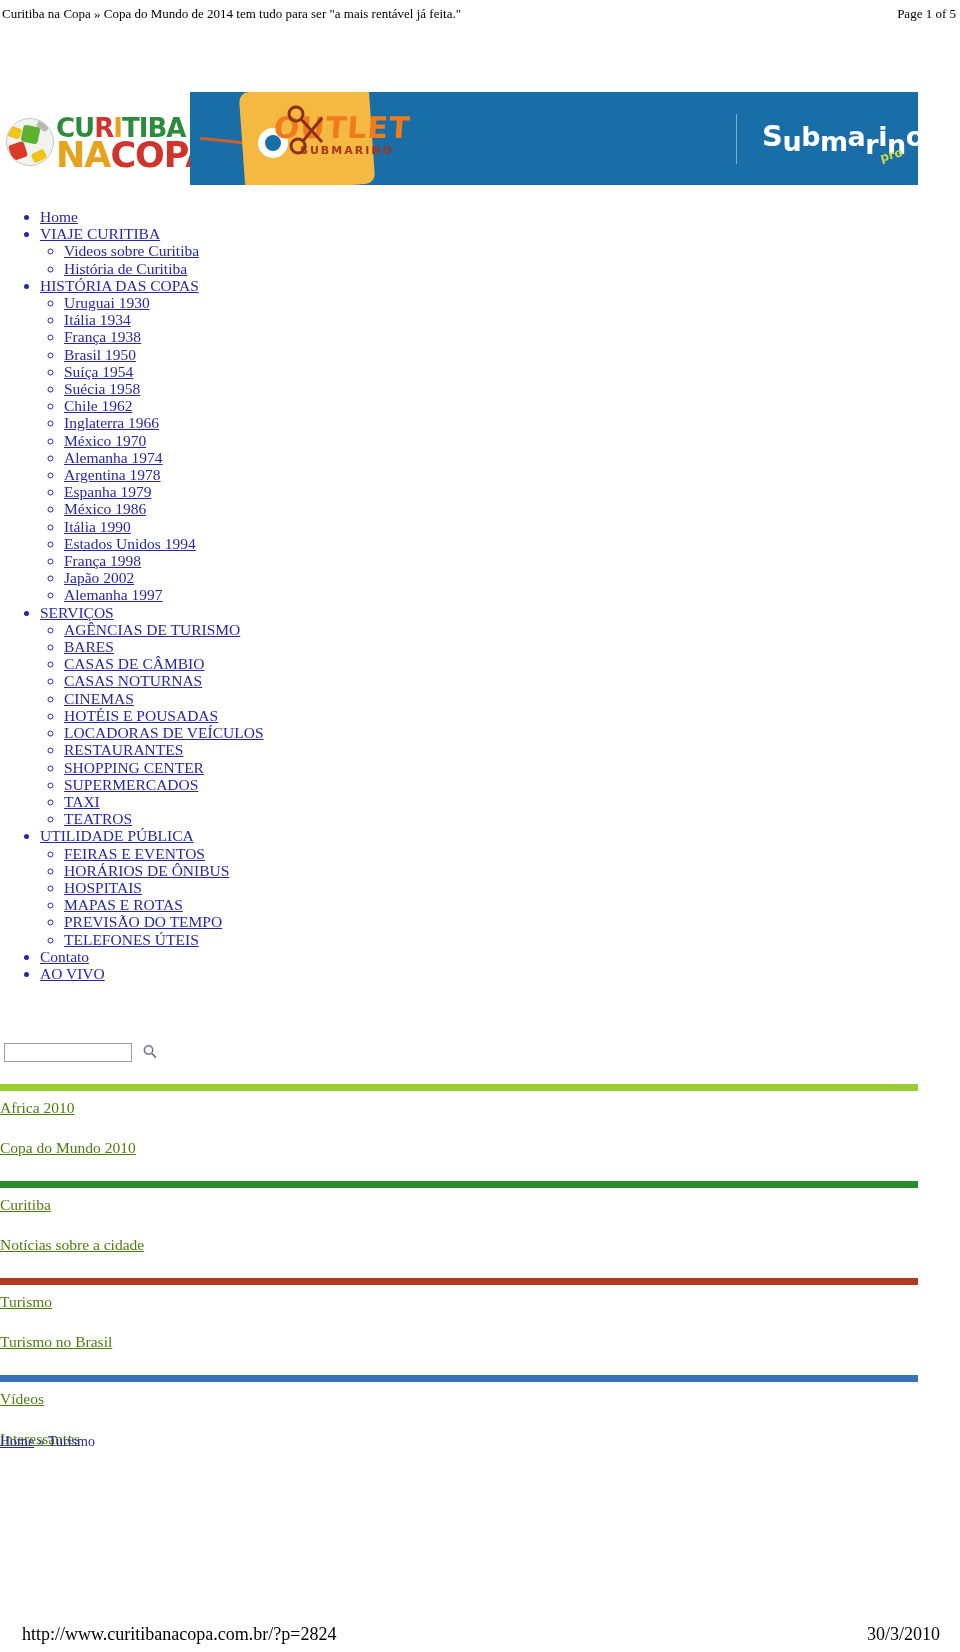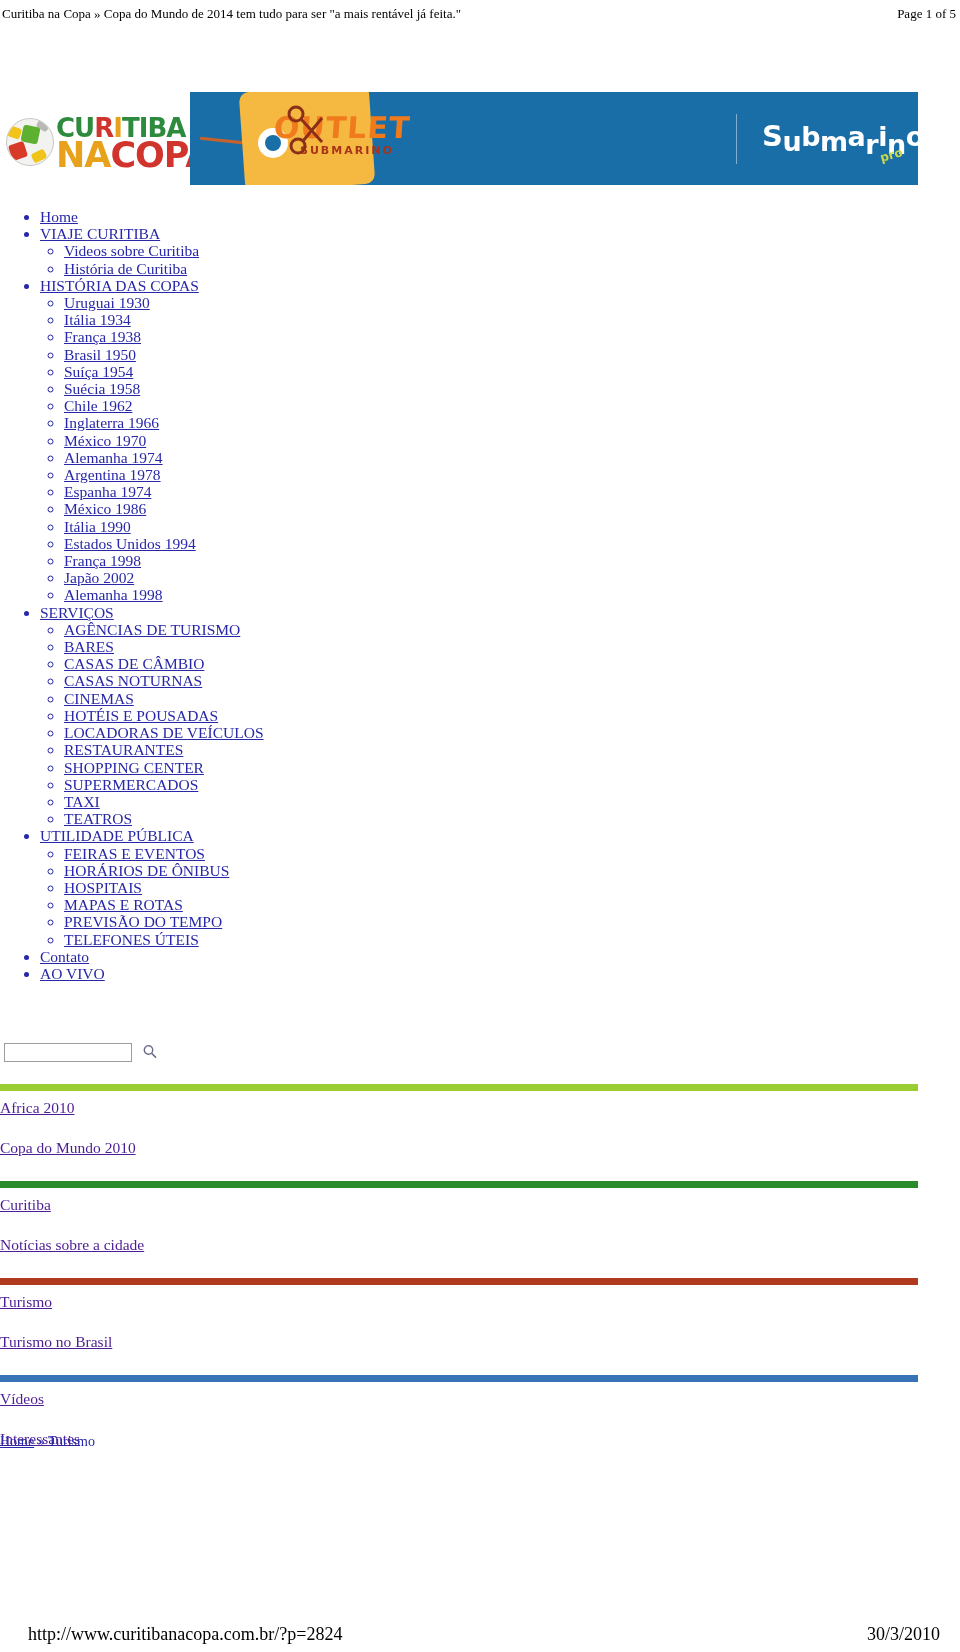--- a/index.html
+++ b/index.html
@@ -282,21 +282,21 @@
     height: 7px;
     width: 918px;
   }
   .wtitle {
     font-size: 15.5px;
     line-height: 19px;
     padding-top: 7px;
     padding-bottom: 0;
   }
   .wtitle a, .wsub a {
-    color: #4c1d95;
+    color: #4d7c0f;
     text-decoration: underline;
   }
   .wsub {
     font-size: 15.5px;
     line-height: 19px;
     padding-top: 21px;
     padding-bottom: 24px;
   }
 
   
@@ -321,21 +321,21 @@
     position: absolute;
     bottom: 6px; left: 0;
     width: 960px;
     display: flex;
     align-items: center;
     justify-content: space-between;
     font-size: 18px;
     line-height: 24px;
     white-space: nowrap;
   }
-  .print-footer .pf-url  { padding-left: 28px; }
+  .print-footer .pf-url  { padding-left: 22px; }
   .print-footer .pf-date { padding-right: 20px; }
 </style>
 </head>
 <body>
 
 <div class="print-header">
   <span class="ph-title">Curitiba na Copa » Copa do Mundo de 2014 tem tudo para ser "a mais rentável já feita."</span>
   <span class="ph-page">Page 1 of 5</span>
 </div>
 
@@ -392,27 +392,27 @@
           <li><a href="#">Itália 1934</a></li>
           <li><a href="#">França 1938</a></li>
           <li><a href="#">Brasil 1950</a></li>
           <li><a href="#">Suíça 1954</a></li>
           <li><a href="#">Suécia 1958</a></li>
           <li><a href="#">Chile 1962</a></li>
           <li><a href="#">Inglaterra 1966</a></li>
           <li><a href="#">México 1970</a></li>
           <li><a href="#">Alemanha 1974</a></li>
           <li><a href="#">Argentina 1978</a></li>
-          <li><a href="#">Espanha 1974</a></li>
+          <li><a href="#">Espanha 1979</a></li>
           <li><a href="#">México 1986</a></li>
           <li><a href="#">Itália 1990</a></li>
           <li><a href="#">Estados Unidos 1994</a></li>
           <li><a href="#">França 1998</a></li>
           <li><a href="#">Japão 2002</a></li>
-          <li><a href="#">Alemanha 1998</a></li>
+          <li><a href="#">Alemanha 1997</a></li>
         </ul></li>
       <li><a href="#">SERVIÇOS</a><ul class="lvl2">
           <li><a href="#">AGÊNCIAS DE TURISMO</a></li>
           <li><a href="#">BARES</a></li>
           <li><a href="#">CASAS DE CÂMBIO</a></li>
           <li><a href="#">CASAS NOTURNAS</a></li>
           <li><a href="#">CINEMAS</a></li>
           <li><a href="#">HOTÉIS E POUSADAS</a></li>
           <li><a href="#">LOCADORAS DE VEÍCULOS</a></li>
           <li><a href="#">RESTAURANTES</a></li>

